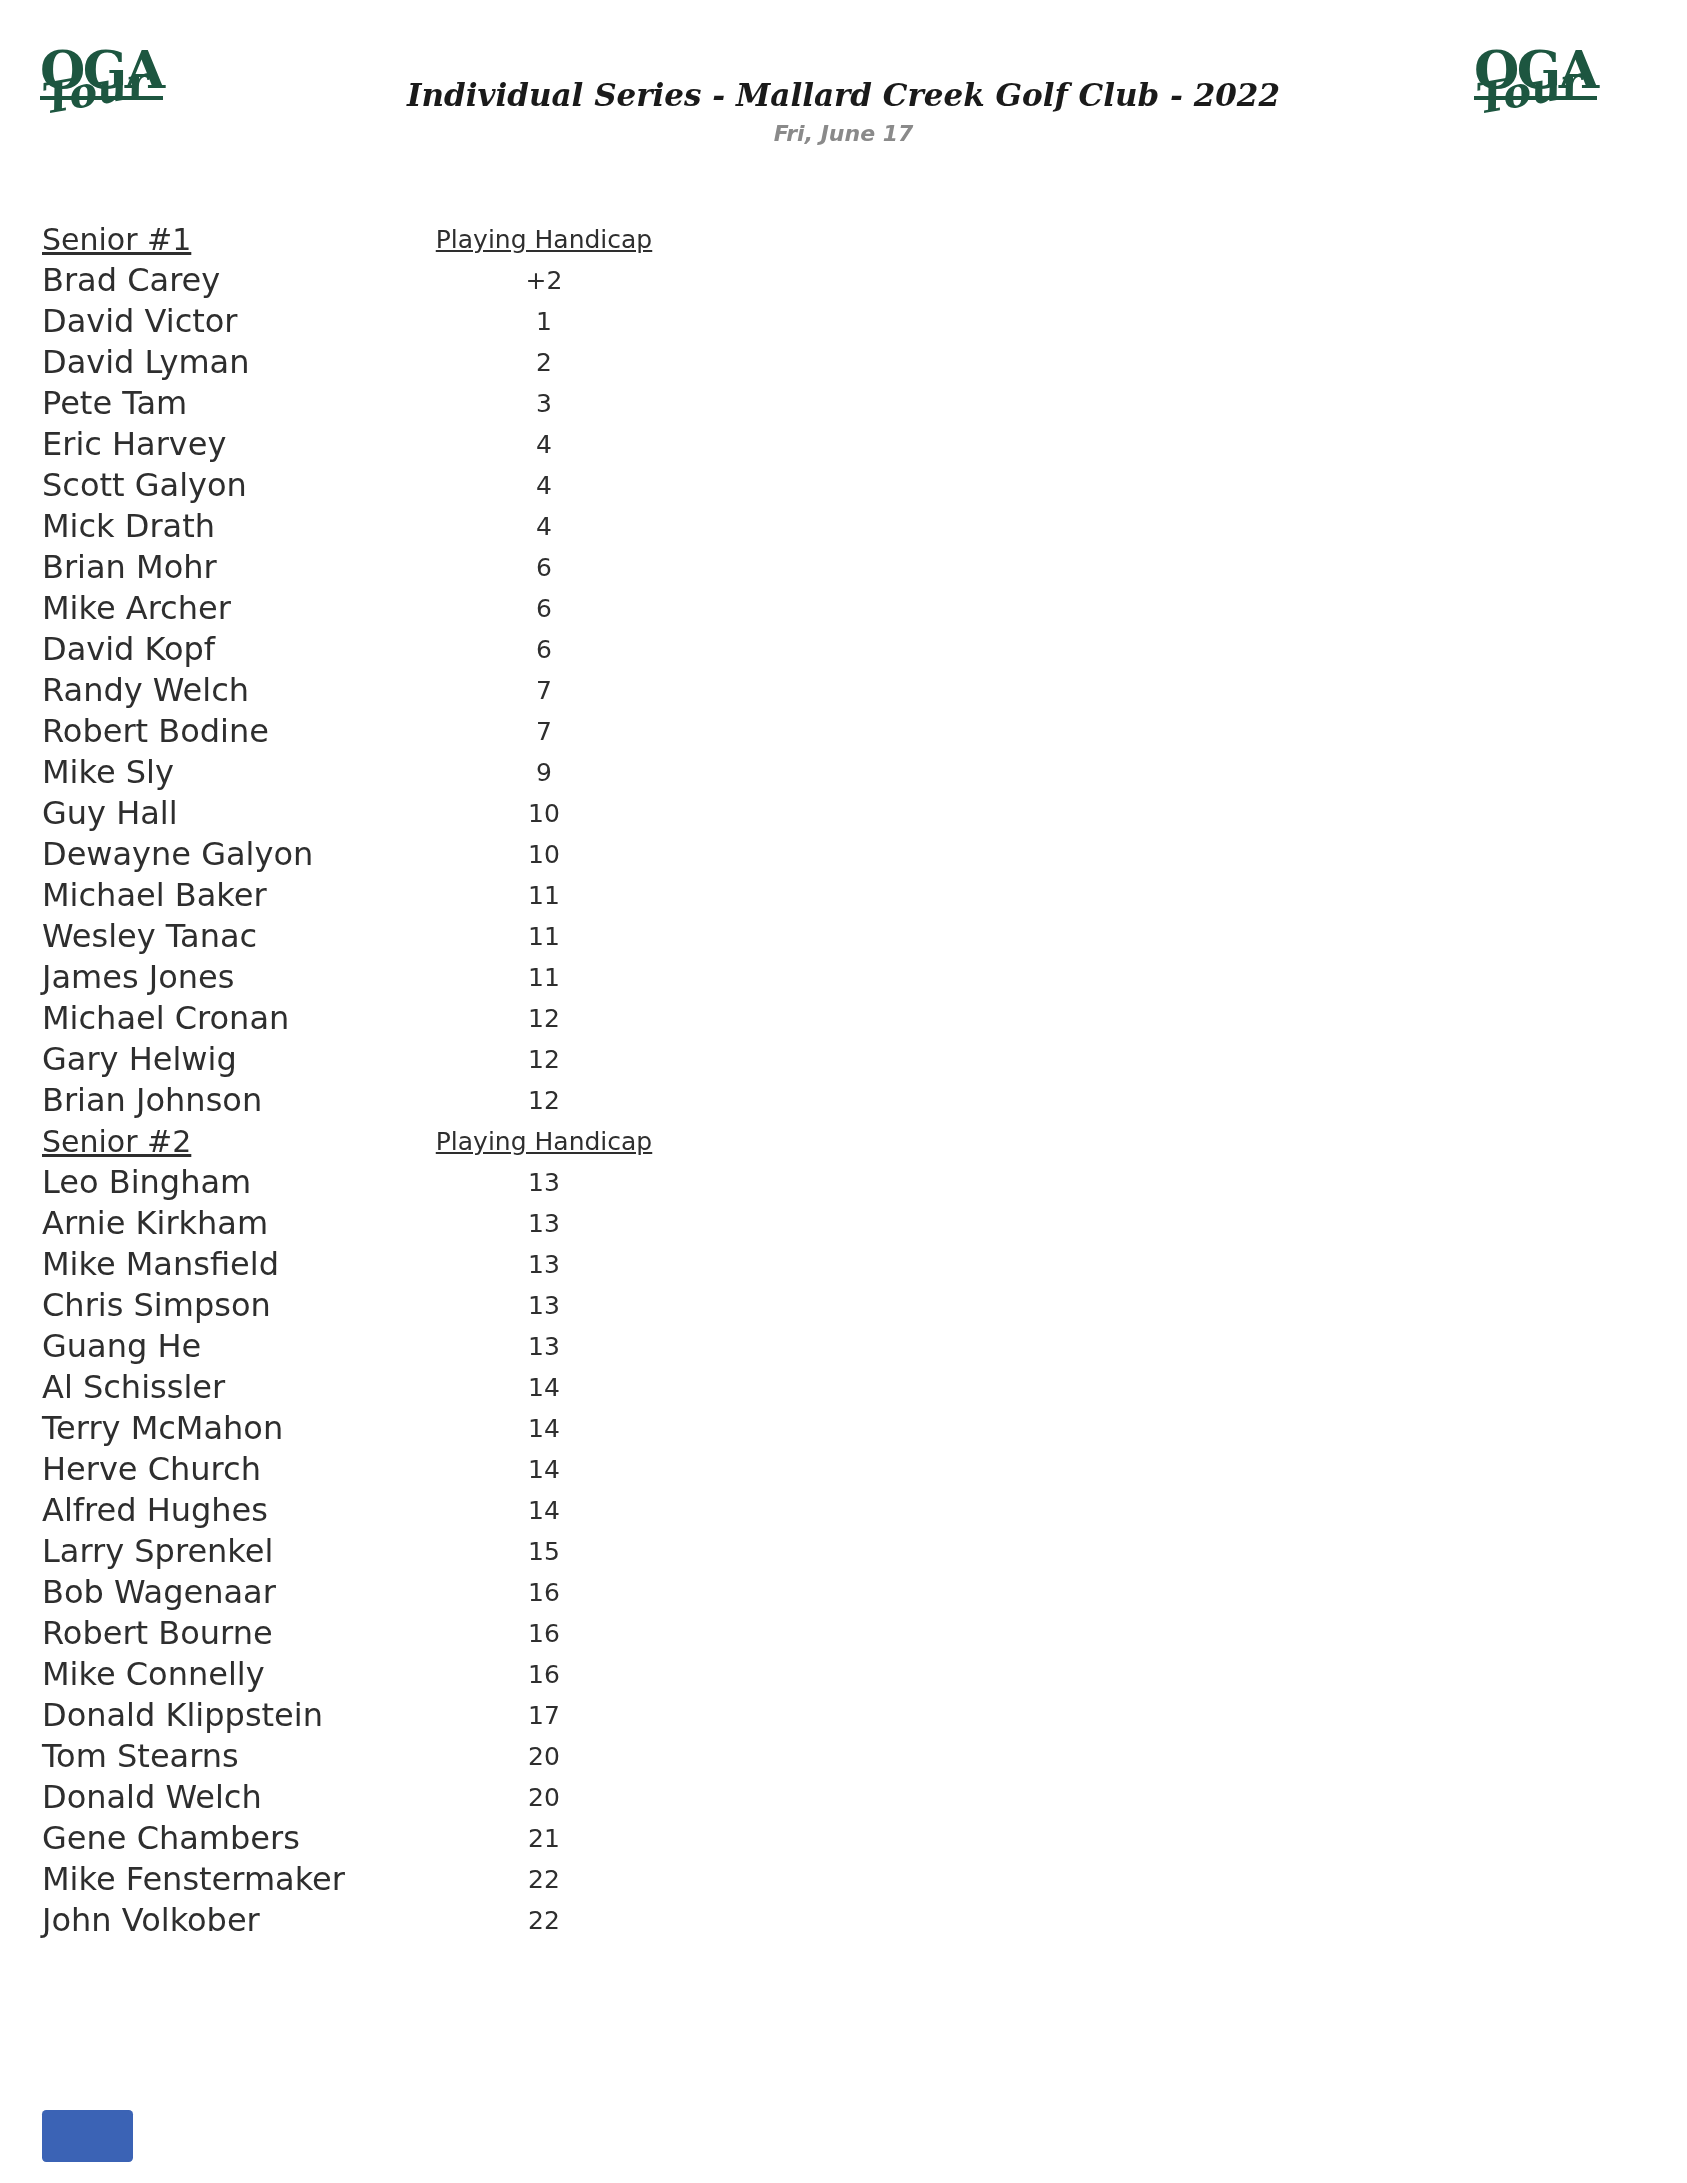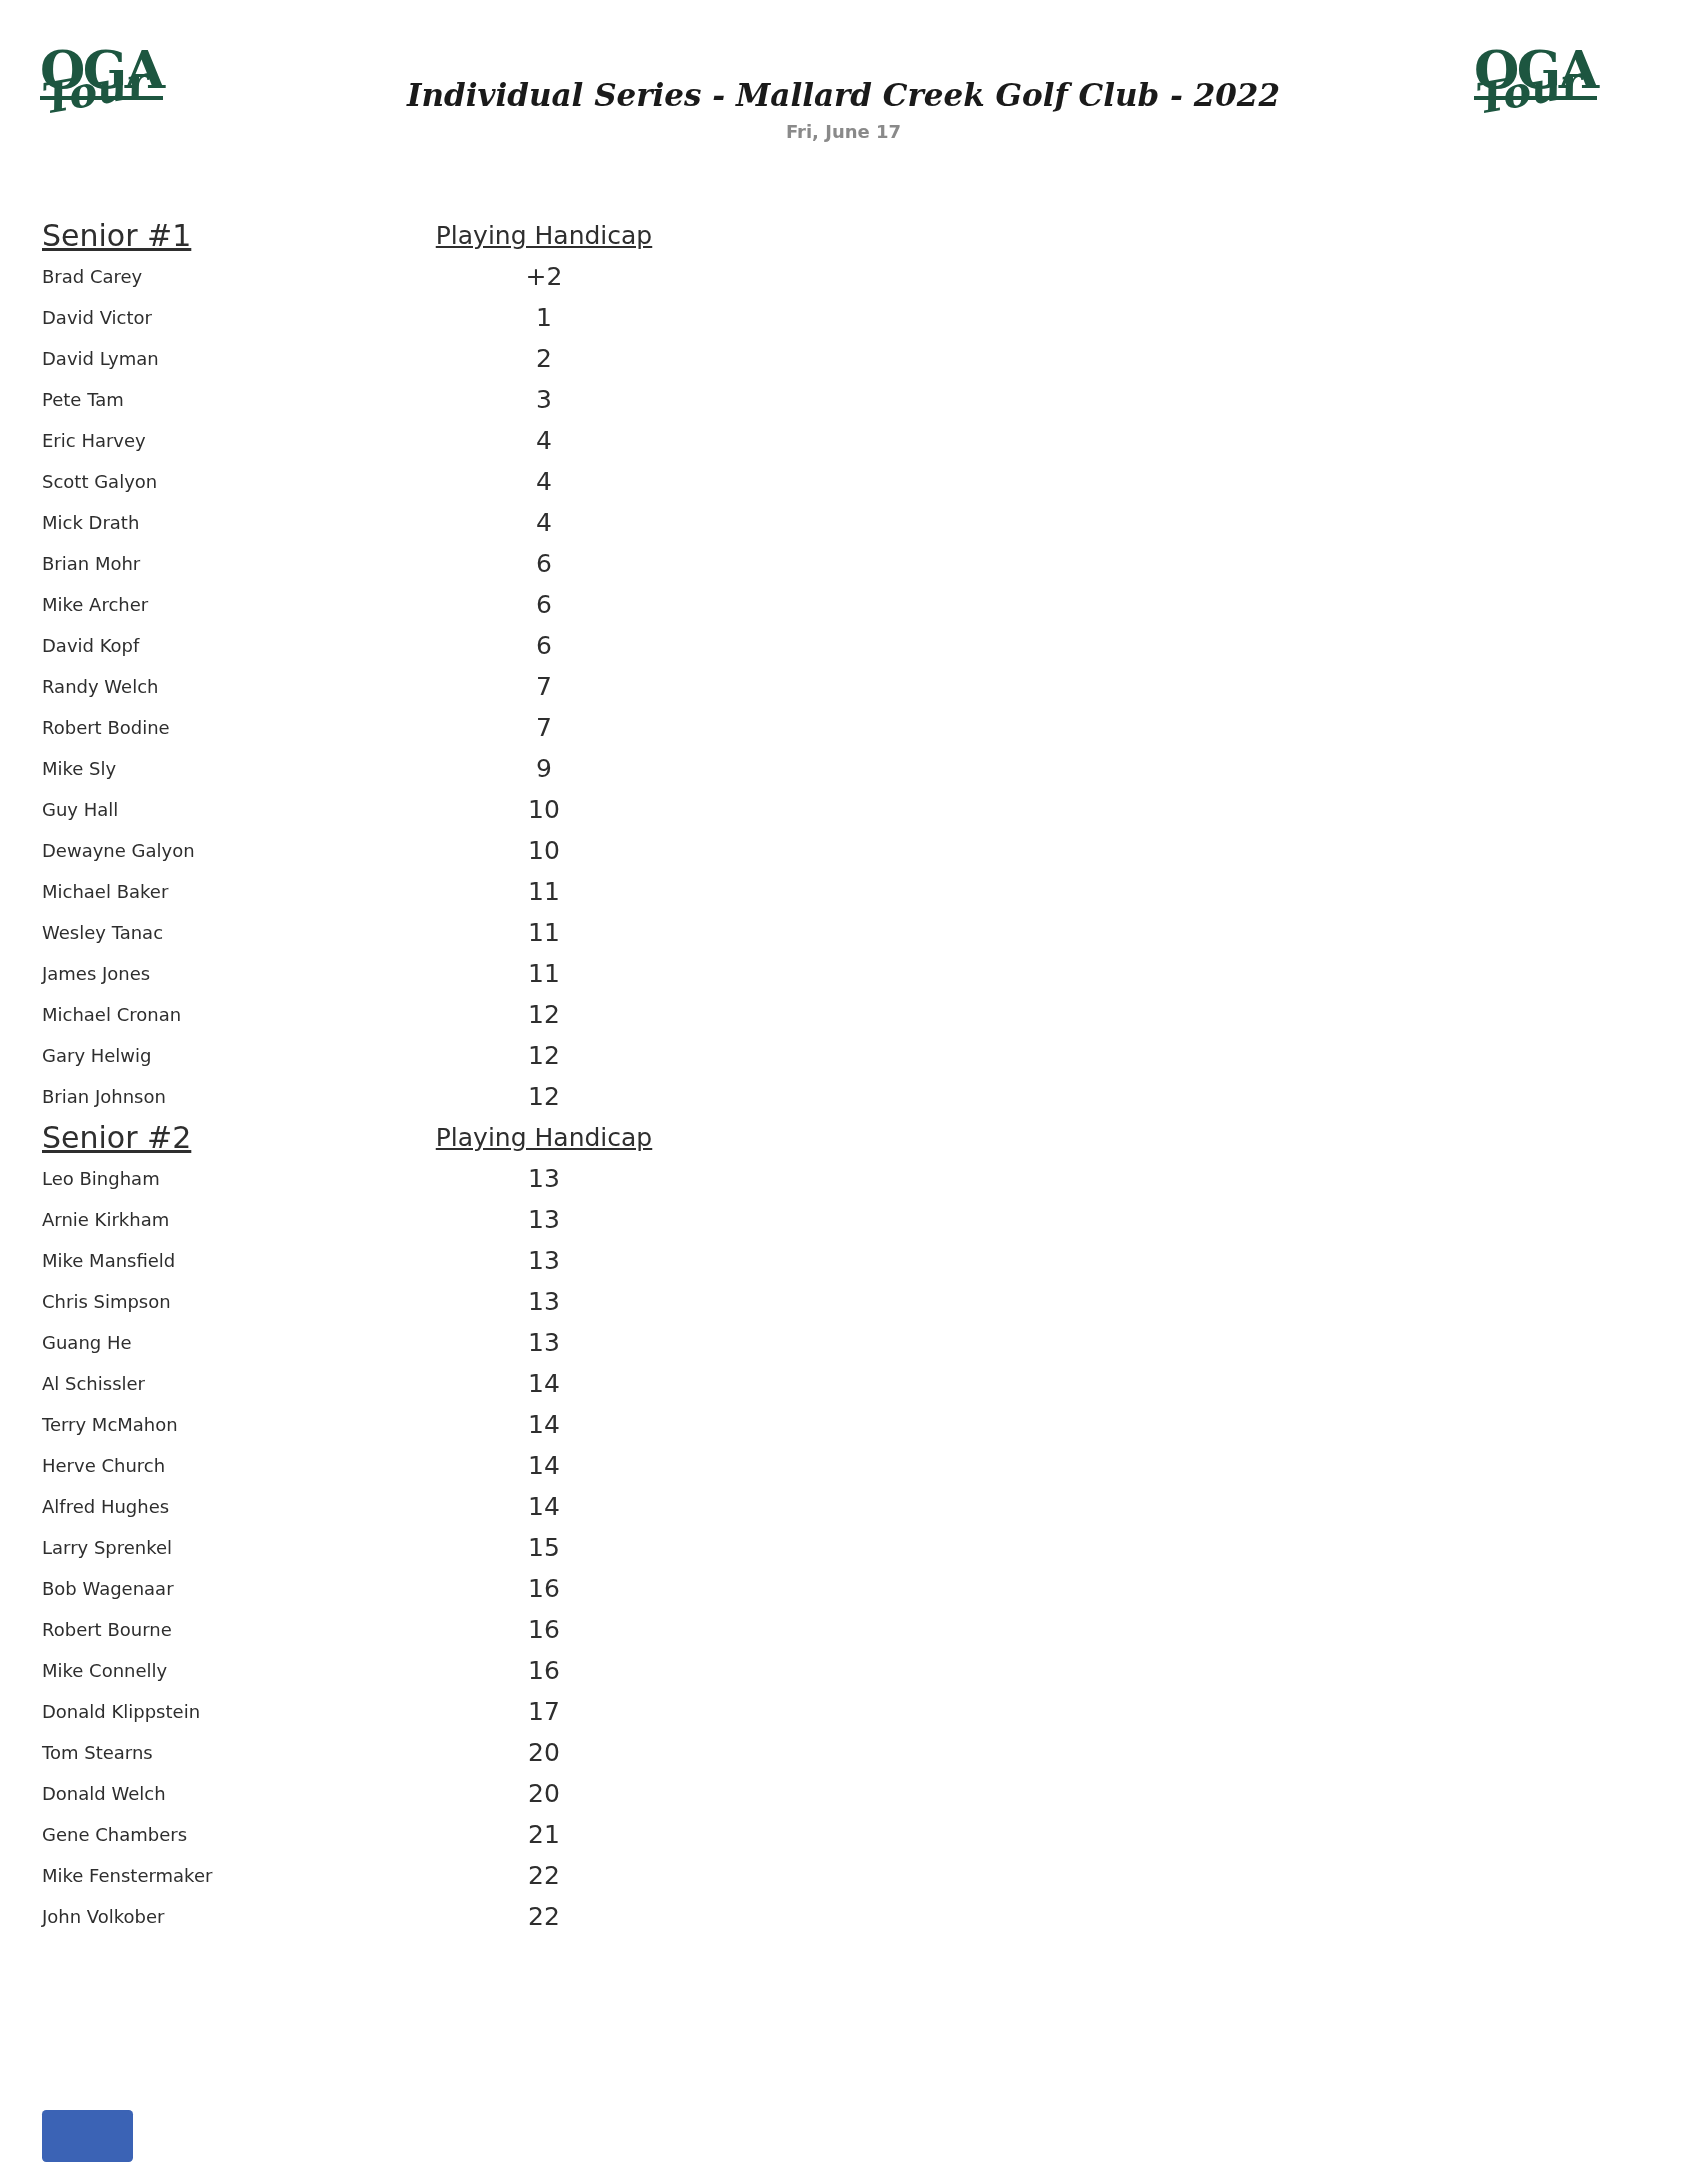--- a/index.html
+++ b/index.html
@@ -27,21 +27,22 @@
     font-weight: bold;
     font-style: italic;
     font-size: 31px;
     line-height: 1.2;
     color: #1a1a1a;
   }
   .doc-date {
     text-align: center;
     font-family: "DejaVu Sans", sans-serif;
     font-weight: bold;
-    font-size: 18px;
+    font-style: italic;
+    font-size: 22px;
     margin-top: 6.7px;
     color: var(--date-gray, #8a8a8a);
   }
 
   
   .logo {
     position: absolute;
     top: 46px;
     width: 169px;
     color: var(--logo-green, #1d5640);
@@ -76,21 +77,21 @@
     margin-left: 42px;
     margin-top: 73px;
   }
   .row {
     display: flex;
     align-items: center;
     height: 41px;
   }
   .player-name {
     width: 346px;
-    font-size: 18px;
+    font-size: 32px;
     white-space: nowrap;
   }
   .handicap {
     width: 312px;
     text-align: center;
     font-size: 25px;
   }
   .section-title {
     width: 346px;
     font-size: 30px;

